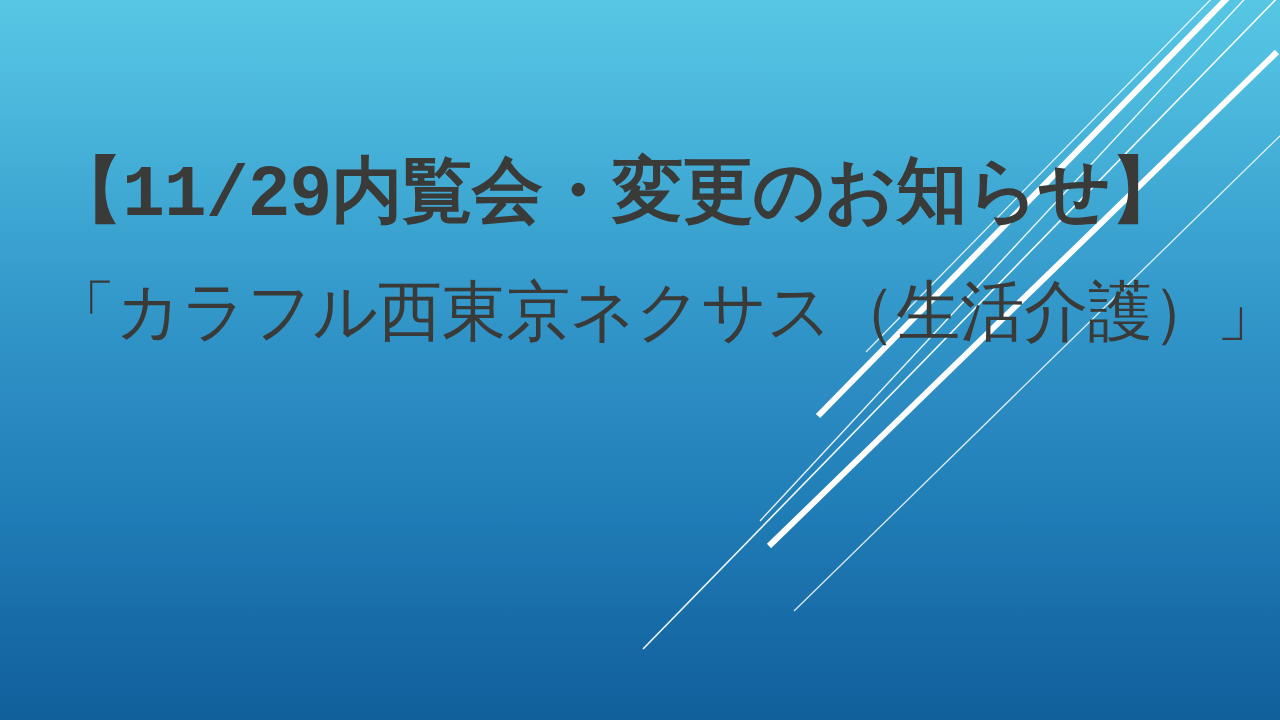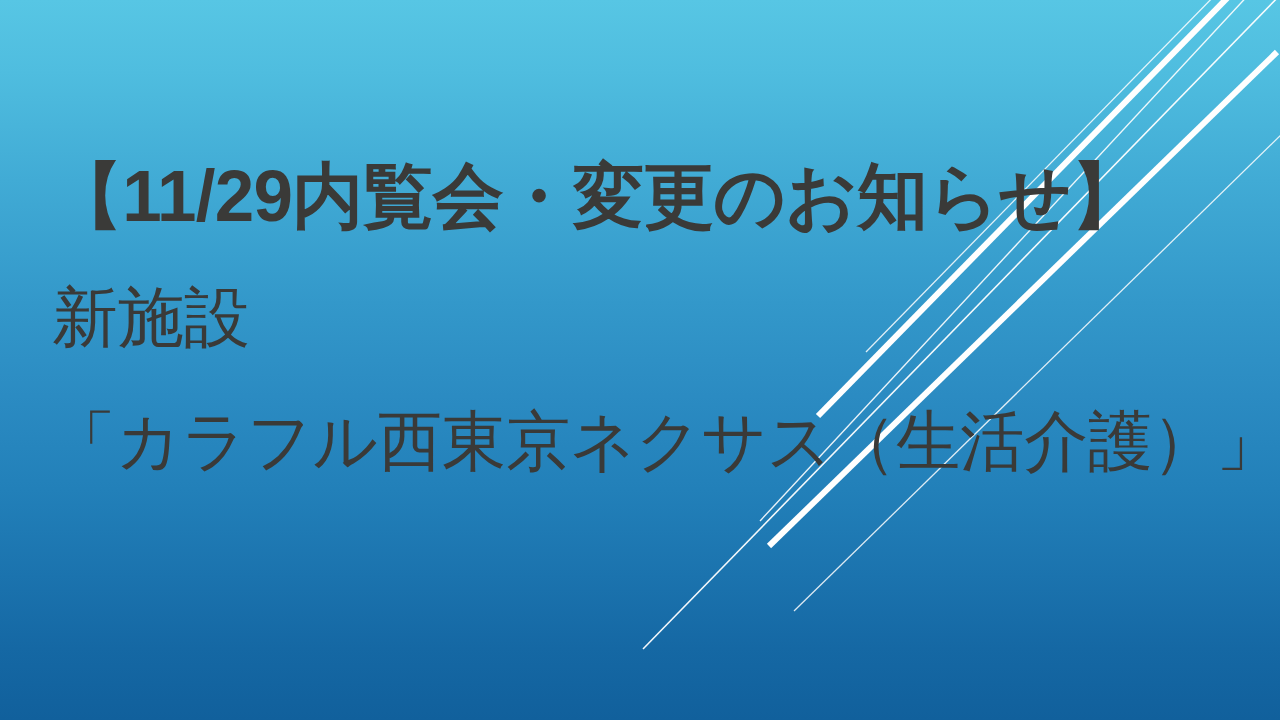--- a/index.html
+++ b/index.html
@@ -7,21 +7,21 @@
     margin: 0;
     padding: 0;
     background: #ffffff;
   }
 
   .slide {
     position: relative;
     width: 1280px;
     height: 720px;
     overflow: hidden;
-    font-family: Liberation Sans, sans-serif;
+    font-family: Liberation Mono, monospace;
     background: linear-gradient(180deg,
                 #57C6E4 0%,
                 #4FBDDF 10%,
                 #41ABD5 25%,
                 #3398CA 42%,
                 #2B8BC2 55%,
                 #2280B9 68%,
                 #1B73AE 80%,
                 #1568A4 90%,
                 #11609C 100%);
@@ -92,17 +92,16 @@
         <line x1="1277" y1="52" x2="769" y2="546" stroke-width="6" opacity="1"></line>
 
         <line x1="1222" y1="-12" x2="866" y2="352" stroke-width="1.3" opacity="0.85"></line>
         <line x1="1288" y1="128" x2="794" y2="611" stroke-width="1.3" opacity="0.85"></line>
       </g>
     </svg>
   </div>
 
   <div class="text-block">
     <div class="line title-line">【11/29内覧会・変更のお知らせ】</div>
-    <div class="line sub-line-1">新施設</div>
     <div class="line sub-line-2">「カラフル西東京ネクサス（生活介護）」</div>
   </div>
 
 </div>
 
 </body></html>

